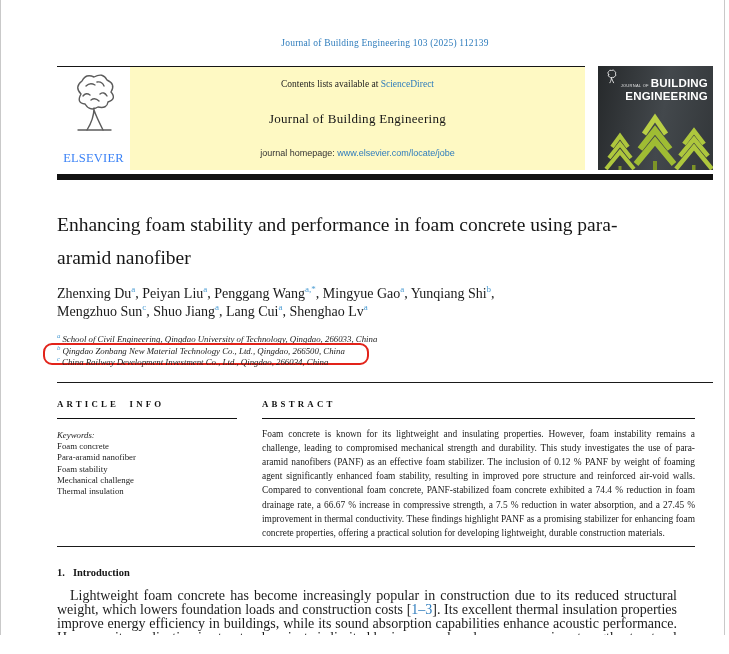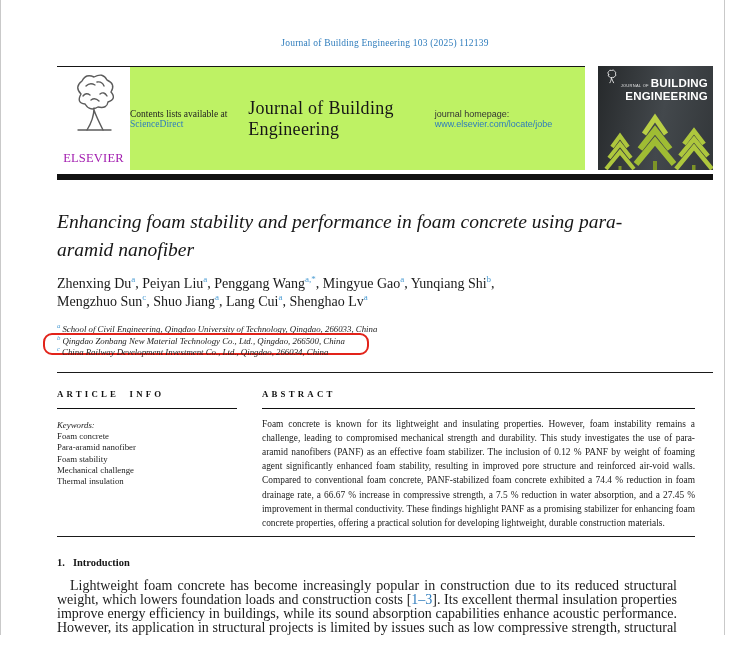--- a/index.html
+++ b/index.html
@@ -16,46 +16,46 @@
     margin:38px 16px 0 57px; text-align:center;
     font-size:9.5px; color:#2e7cbc; letter-spacing:0.2px;
   }
 
   .header-row { margin:18px 16px 0 57px; display:flex; height:104px; }
   .header-left { width:528px; border-top:1.5px solid #151515; display:flex; }
   .logo-zone {
     width:73px; background:#fff; display:flex; flex-direction:column;
     align-items:center; justify-content:space-between; padding:5px 0 4px;
   }
-  .elsevier-wordmark { color:#a21caf; font-size:12.5px; letter-spacing:0.2px; }
+  .elsevier-wordmark { color:#3b82f6; font-size:12.5px; letter-spacing:0.2px; }
   .band {
-    flex:1; background:#bef264; display:flex; flex-direction:row;
+    flex:1; background:#fef9c3; display:flex; flex-direction:column;
     align-items:center; justify-content:space-between; padding:12px 0 12px;
   }
   .contents-line { font-size:9.5px; color:#222; }
-  .band-journal-title { font-size:18px; color:#161616; letter-spacing:0.3px; }
+  .band-journal-title { font-size:13px; color:#161616; letter-spacing:0.3px; }
   .homepage-line { font-family:"Liberation Sans", sans-serif; font-size:9px; color:#333; }
   .link { color:#2e7cbc; text-decoration:none; cursor:pointer; }
 
   .cover {
     width:115px; height:104px; margin-left:13px; position:relative; overflow:hidden;
     background:linear-gradient(100deg,#26292b 0%,#43484c 55%,#33373a 100%);
   }
   .cover-text {
     position:absolute; top:12px; right:5px; text-align:right; color:#fff;
     font-family:"Liberation Sans", sans-serif; font-weight:bold;
     font-size:11.5px; line-height:11px; letter-spacing:0.2px; white-space:nowrap;
   }
   .cover-journal-of { font-size:4px; font-weight:normal; opacity:.85; margin-right:2px; letter-spacing:0.3px; }
   .cover-trees { position:absolute; left:0; bottom:-2px; }
   .mini-tree { position:absolute; top:3px; left:7px; }
 
   .thick-bar { margin:4px 16px 0 57px; height:6px; background:#121212; }
 
-  .article-title { margin:28px 0 0 57px; max-width:585px; font-size:19.5px; line-height:28px; color:#161616;font-style:italic; }
+  .article-title { margin:28px 0 0 57px; max-width:585px; font-size:19.5px; line-height:33px; color:#161616; }
 
   .authors { margin:11px 0 0 57px; max-width:645px; font-size:14px; line-height:17.5px; color:#1a1a1a; }
   .authors sup { color:#4b9cd3; font-size:9px; line-height:0; }
 
   .affils { margin:14px 0 0 57px; font-style:italic; font-size:8.8px; color:#222; }
   .affil { position:relative; line-height:11.6px; }
   .affil sup { color:#4b9cd3; font-size:6.8px; margin-right:2px; line-height:0; }
   .red-box {
     position:absolute; left:-14px; top:-3px; width:322px; height:18px;
     border:2.5px solid #e2231a; border-radius:9px; pointer-events:none;

